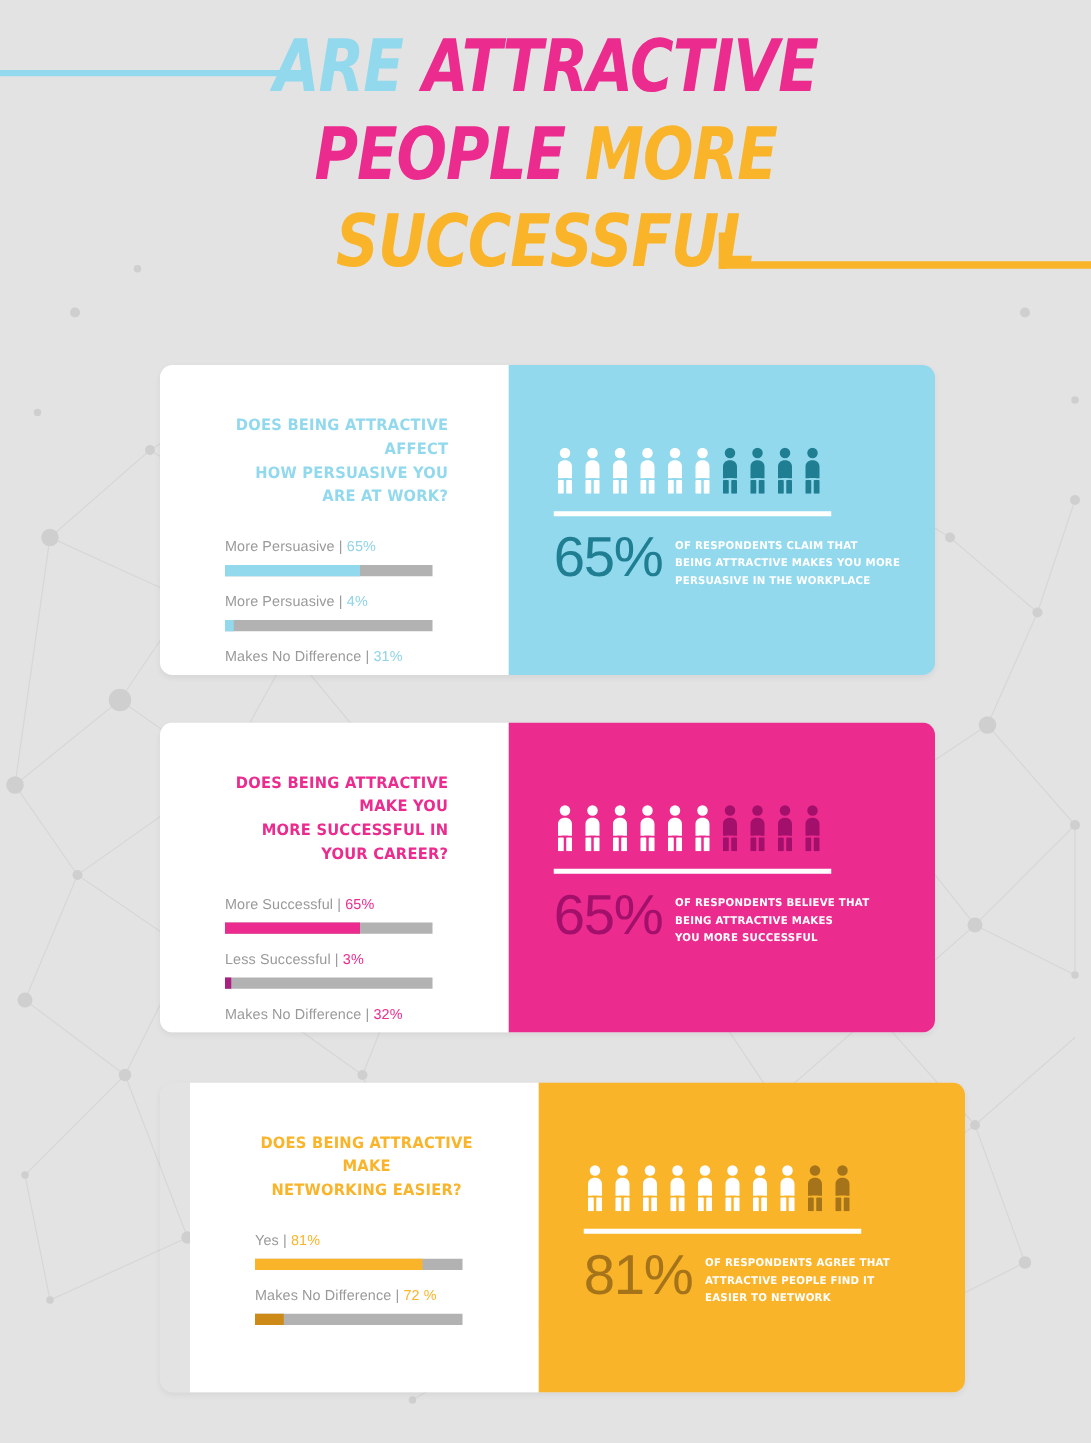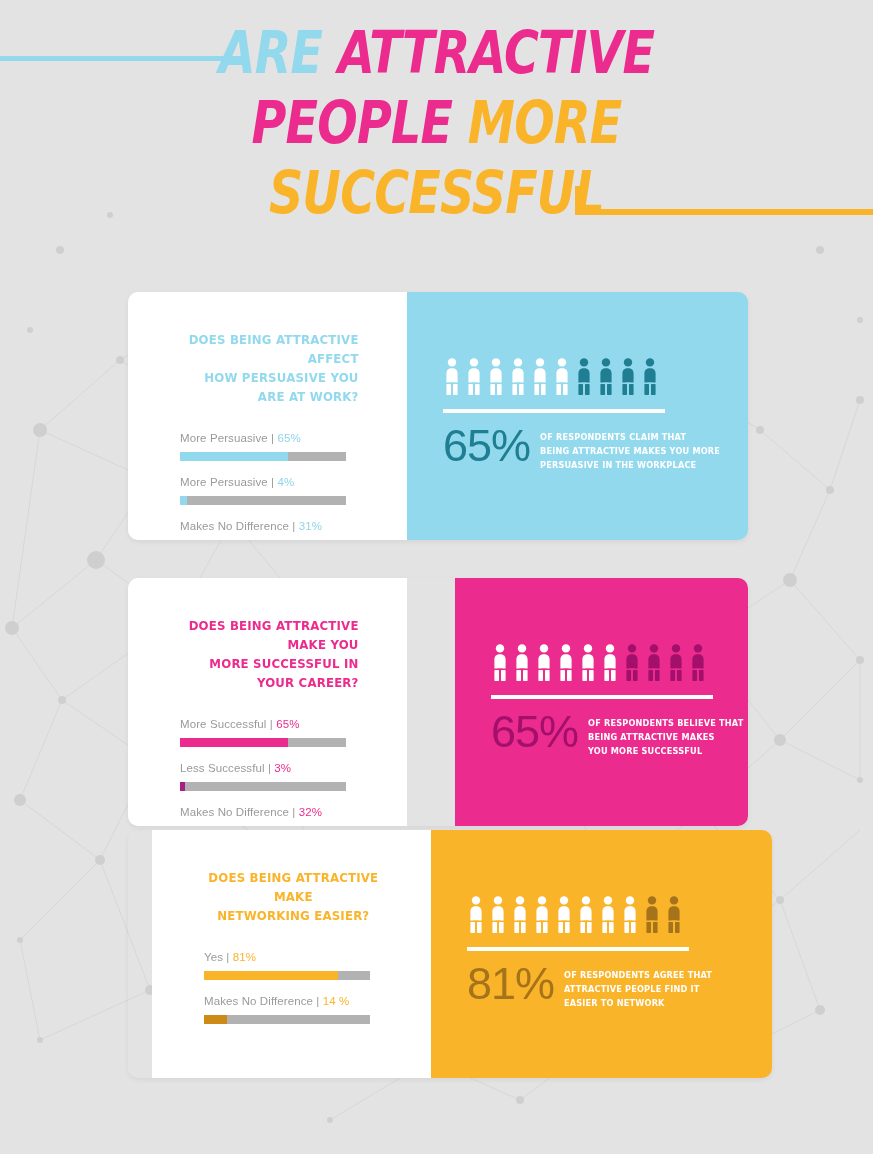--- a/index.html
+++ b/index.html
@@ -84,22 +84,22 @@
     left: 128px;
     width: 620px;
     height: 248px;
     z-index: 3;
     display: flex;
     border-radius: 10px;
     overflow: hidden;
     box-shadow: 0 2px 5px rgba(0,0,0,0.06);
   }
   #card-1 { top: 292px; }
-  #card-2 { top: 578px; gap: 48px; }
-  #card-3 { top: 830px; padding-left: 24px; }
+  #card-2 { top: 578px; }
+  #card-3 { top: 866px; padding-left: 24px; }
 
   .card-left {
     width: 279px;
     background: #ffffff;
     box-sizing: border-box;
     padding: 38px 0 0 52px;
     flex: none;
   }
   .card-right {
     width: 341px;
@@ -548,21 +548,21 @@
 
     <div class="bar-row">
       <div class="bar-label"><span>Yes | </span><span class="pct">81%</span></div>
       <div class="bar-track">
           <div class="bar-fill" style="width: 81%;"></div>
         </div>
     </div>
 
 
     <div class="bar-row alt">
-      <div class="bar-label"><span>Makes No Difference | </span><span class="pct">14 %</span></div>
+      <div class="bar-label"><span>Makes No Difference | </span><span class="pct">72 %</span></div>
       <div class="bar-track">
           <div class="bar-fill" style="width: 14%;"></div>
         </div>
     </div>
   </div>
 
   <div class="card-right">
     <div class="people-row">
         <span>
           <svg class="person" viewBox="0 0 18 37" xmlns="http://www.w3.org/2000/svg" fill="#ffffff">

